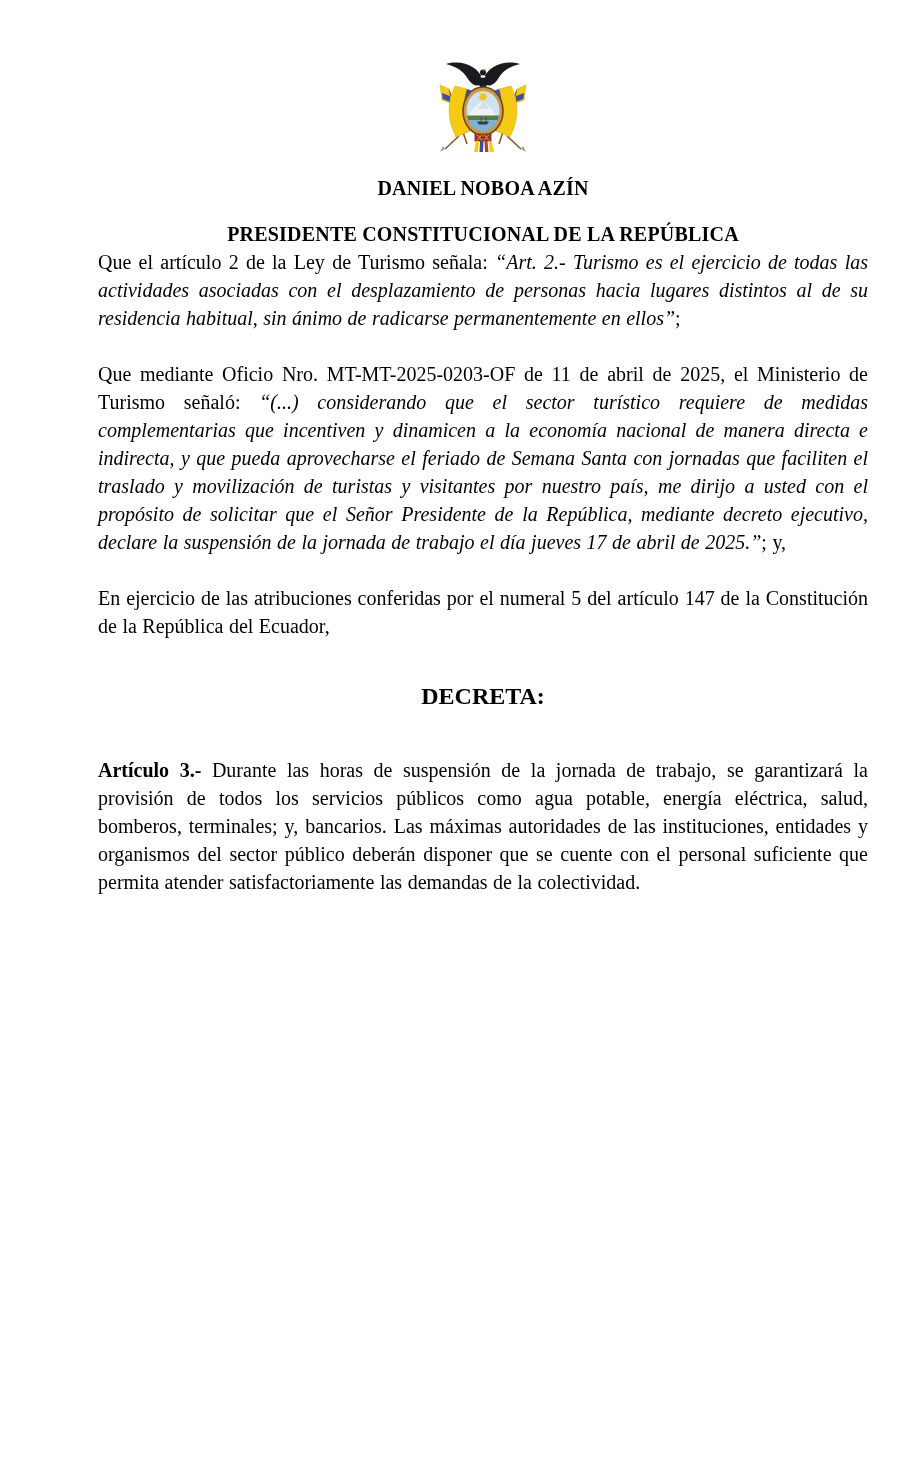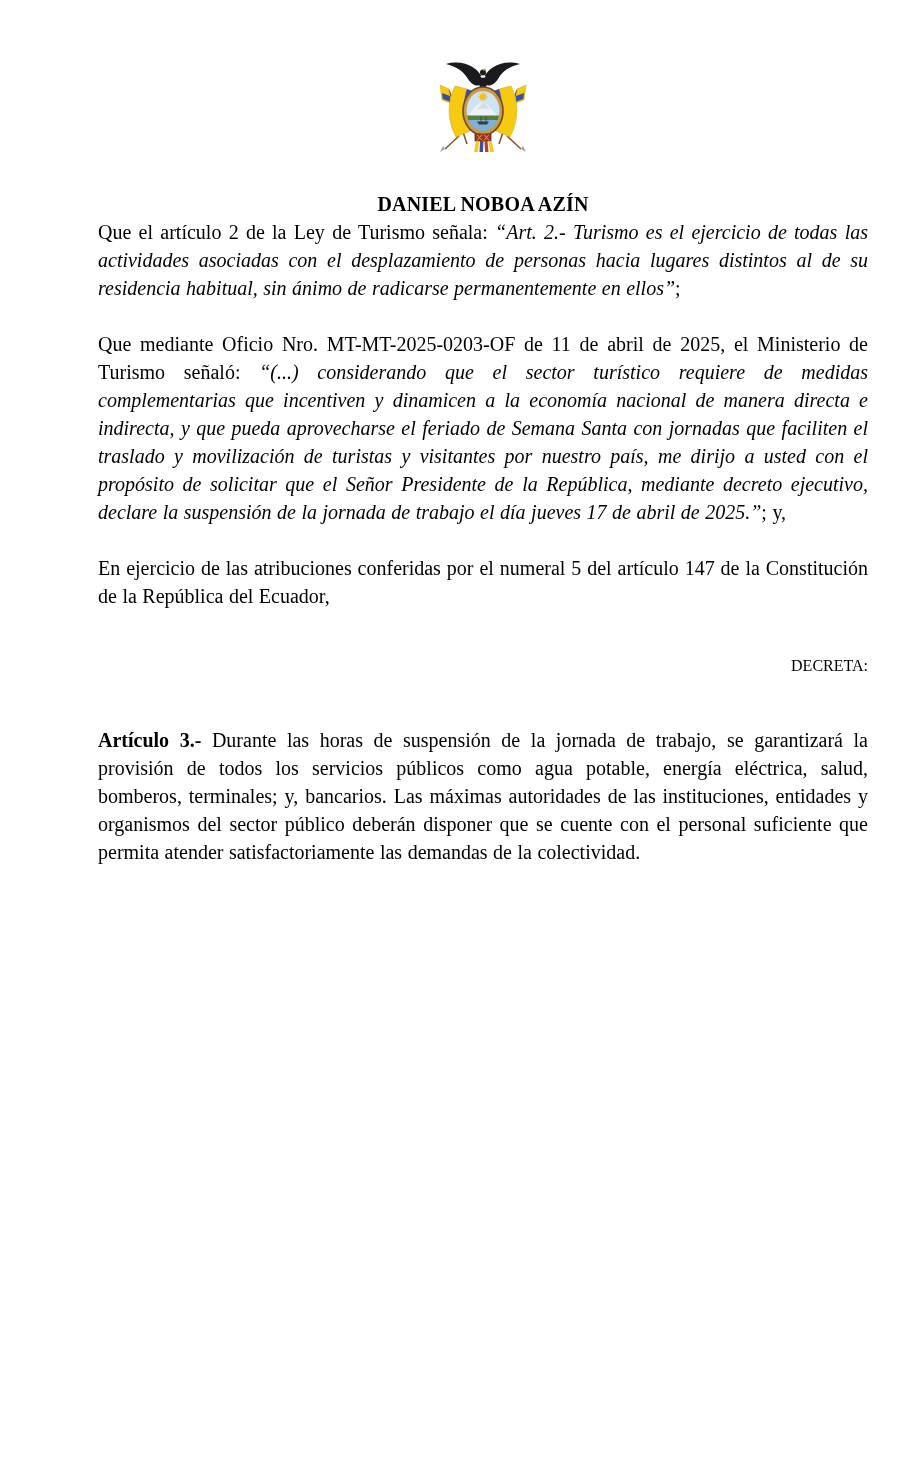--- a/index.html
+++ b/index.html
@@ -27,36 +27,36 @@
     margin: 58px auto 0 auto;
   }
   .heading {
     text-align: center;
     font-weight: bold;
     font-size: 20px;
     line-height: 28px;
     letter-spacing: 0.2px;
   }
   .heading.decree-number { margin-top: 20px; }
-  .heading.president-name { margin-top: 36px; }
+  .heading.president-name { margin-top: 20px; }
   .heading.president-title { margin-top: 18px; }
   p.body-p {
     font-size: 20px;
     line-height: 28px;
     text-align: justify;
     margin: 0 0 28px 0;
     word-spacing: 0.5px;
   }
   p.body-p.first { }
   p.body-p em { font-style: italic; }
   p.body-p b { font-weight: bold; }
   .decreta-heading {
-    text-align: right;
-    font-weight: normal;
-    font-size: 16px;
+    text-align: center;
+    font-weight: bold;
+    font-size: 24px;
     line-height: 28px;
     margin: 42px 0 28px 0;
   }
   p.body-p.article-3 { margin-top: 46px; }
 </style>
 </head>
 <body>
 
 <div class="page">
 
@@ -128,20 +128,21 @@
 
     <g>
       <path d="M39,83 l-2,11 4,0 1,-11 Z" fill="#f6c913"></path>
       <path d="M43,83 l-0.5,11 3.5,0 0.5,-11 Z" fill="#3a4fa2"></path>
       <path d="M47.5,83 l0.5,11 3.5,0 -1,-11 Z" fill="#c23b2e"></path>
       <path d="M51.5,83 l1.5,11 4,0 -2.5,-11 Z" fill="#f6c913"></path>
     </g>
   </svg>
 
   <div class="heading president-name">DANIEL NOBOA AZÍN</div>
+  <div class="heading president-title">PRESIDENTE CONSTITUCIONAL DE LA REPÚBLICA</div>
 
   <p class="body-p first"><span>Que el artículo 2 de la Ley de Turismo señala: </span><em>“Art. 2.- Turismo es el ejercicio de todas las actividades asociadas con el desplazamiento de personas hacia lugares distintos al de su residencia habitual, sin ánimo de radicarse permanentemente en ellos”</em><span>;</span></p>
 
 
   <p class="body-p"><span>Que mediante Oficio Nro. MT-MT-2025-0203-OF de 11 de abril de 2025, el Ministerio de Turismo señaló: </span><em>“(...) considerando que el sector turístico requiere de medidas complementarias que incentiven y dinamicen a la economía nacional de manera directa e indirecta, y que pueda aprovecharse el feriado de Semana Santa con jornadas que faciliten el traslado y movilización de turistas y visitantes por nuestro país, me dirijo a usted con el propósito de solicitar que el Señor Presidente de la República, mediante decreto ejecutivo, declare la suspensión de la jornada de trabajo el día jueves 17 de abril de 2025.”</em><span>; y,</span></p>
 
   <p class="body-p">En ejercicio de las atribuciones conferidas por el numeral 5 del artículo 147 de la Constitución de la República del Ecuador,</p>
 
   <div class="decreta-heading">DECRETA:</div>
 

